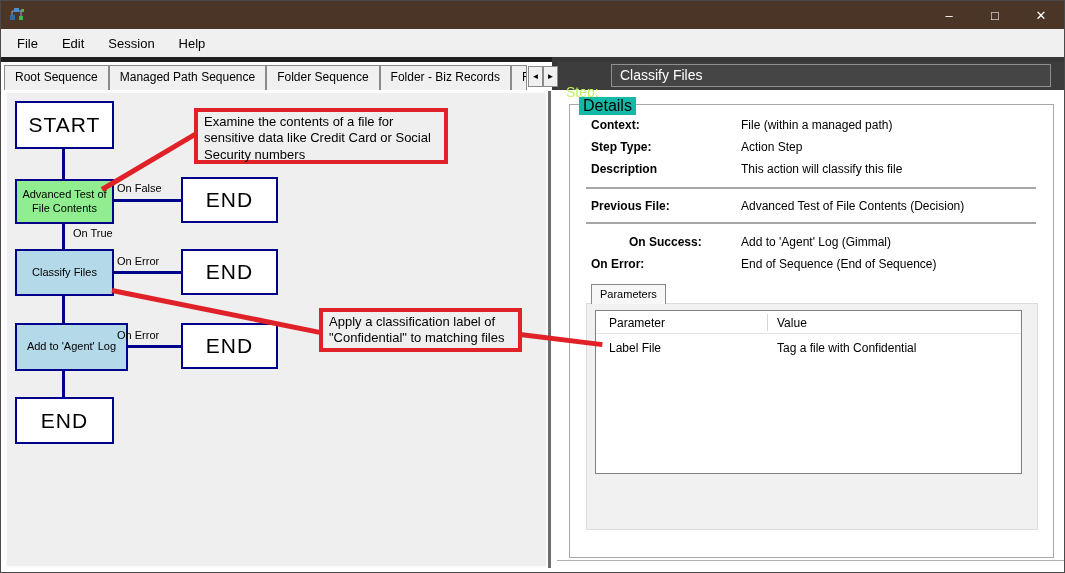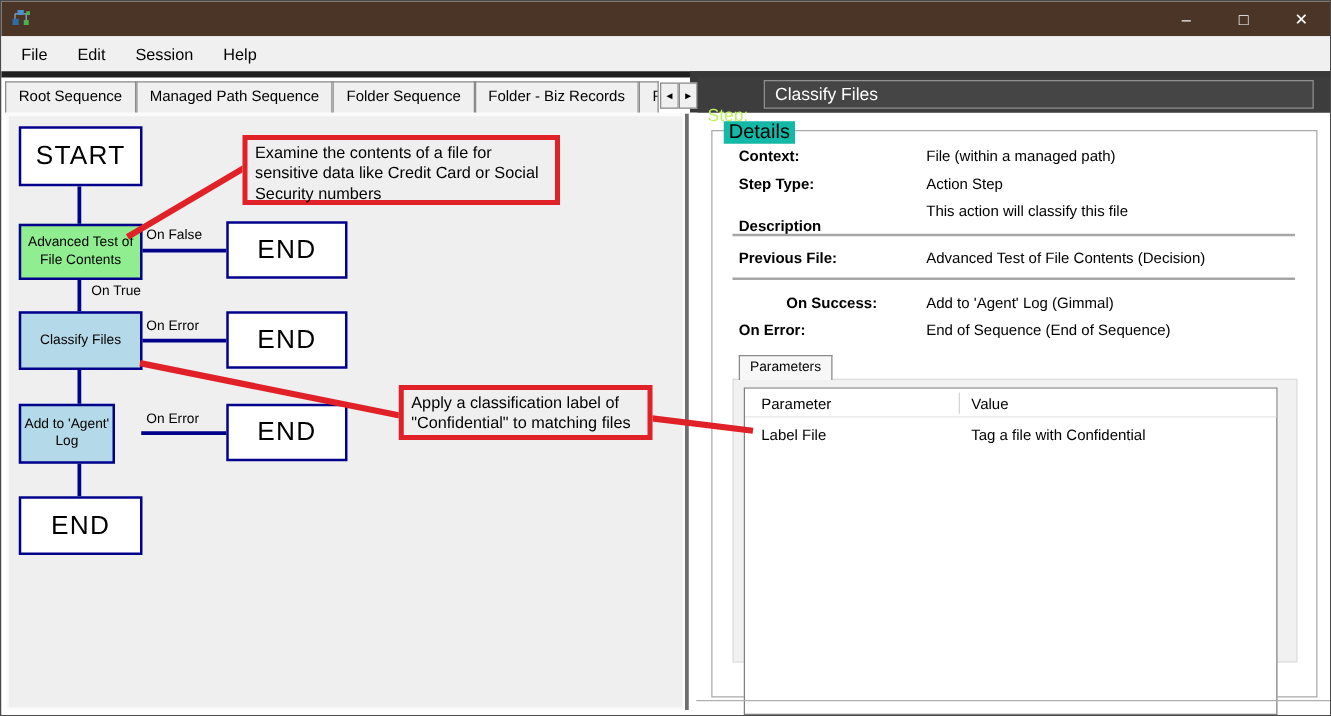--- a/index.html
+++ b/index.html
@@ -69,21 +69,21 @@
 
   .drow-label{ position:absolute; left:590px; font-size:12px; font-weight:bold; color:#000; }
   .drow-value{ position:absolute; left:740px; font-size:12px; color:#000; }
   .dsep{ position:absolute; left:585px; width:450px; height:2px; background:#a6a6a6; }
 
   .paramtab{ position:absolute; left:590px; top:283px; height:20px; background:#f7f7f7;
              border:1px solid #8a8a8a; border-bottom:none; font-size:11px;
              padding:3px 8px 0 8px; z-index:2; color:#000; }
   .paramtabpage{ position:absolute; left:585px; top:302px; width:452px; height:227px;
                  background:#f1f1f1; border:1px solid #dcdcdc; }
-  .paramgrid{ position:absolute; left:594px; top:309px; width:427px; height:262px;
+  .paramgrid{ position:absolute; left:594px; top:309px; width:427px; height:164px;
               background:#ffffff; border:1px solid #7f7f7f; }
   .gridheader{ position:absolute; left:0; top:0; width:100%; height:23px; background:#ffffff;
                border-bottom:1px solid #e5e5e5; }
   .gridheader .h1{ position:absolute; left:13px; top:5px; font-size:12px; color:#000; }
   .gridheader .h2{ position:absolute; left:181px; top:5px; font-size:12px; color:#000; }
   .coldivider{ position:absolute; left:171px; top:3px; width:1px; height:17px; background:#d5d5d5; }
   .gridrow .c1{ position:absolute; left:13px; top:30px; font-size:12px; color:#000; }
   .gridrow .c2{ position:absolute; left:181px; top:30px; font-size:12px; color:#000; }
 
   .bottomline{ position:absolute; left:556px; top:559px; right:0; height:1px; background:#b0b0b0; }
@@ -141,21 +141,21 @@
   <div class="conn" style="left:61px; top:368px; width:3px; height:30px;"></div>
   <div class="conn" style="left:112px; top:198px; width:69px; height:3px;"></div>
   <div class="conn" style="left:112px; top:270px; width:69px; height:3px;"></div>
   <div class="conn" style="left:112px; top:344px; width:69px; height:3px;"></div>
 
   <div class="node big" style="left:14px; top:100px; width:99px; height:48px;">START</div>
   <div class="node small green" style="left:14px; top:178px; width:99px; height:45px;">Advanced Test of File Contents</div>
   <div class="node big" style="left:180px; top:176px; width:97px; height:46px;">END</div>
   <div class="node small blue" style="left:14px; top:248px; width:99px; height:47px;">Classify Files</div>
   <div class="node big" style="left:180px; top:248px; width:97px; height:46px;">END</div>
-  <div class="node small blue" style="left:14px; top:322px; width:77px; height:48px;">Add to 'Agent' Log</div>
+  <div class="node small blue" style="left:14px; top:322px; width:113px; height:48px;">Add to 'Agent' Log</div>
   <div class="node big" style="left:180px; top:322px; width:97px; height:46px;">END</div>
   <div class="node big" style="left:14px; top:396px; width:99px; height:47px;">END</div>
 
   <span class="edgelabel" style="left:116px; top:181px;">On False</span>
   <span class="edgelabel" style="left:72px; top:226px;">On True</span>
   <span class="edgelabel" style="left:116px; top:254px;">On Error</span>
   <span class="edgelabel" style="left:116px; top:328px;">On Error</span>
 
   <div class="redline" style="left:101px; top:186px; width:114px; transform:rotate(-30.6deg);"></div>
   <div class="redline" style="left:111px; top:287px; width:213px; transform:rotate(11.4deg);"></div>
@@ -169,21 +169,21 @@
     <span class="steptitlebox">Classify Files</span>
   </div>
 
   <div class="groupbox"></div>
   <span class="grouplegend">Details</span>
 
   <span class="drow-label" style="top:117px;">Context:</span>
   <span class="drow-value" style="top:117px;">File (within a managed path)</span>
   <span class="drow-label" style="top:139px;">Step Type:</span>
   <span class="drow-value" style="top:139px;">Action Step</span>
-  <span class="drow-label" style="top:161px;margin-top:12px;">Description</span>
+  <span class="drow-label" style="top:161px;">Description</span>
   <span class="drow-value" style="top:161px;">This action will classify this file</span>
 
   <div class="dsep" style="top:186px;"></div>
 
   <span class="drow-label" style="top:198px;">Previous File:</span>
   <span class="drow-value" style="top:198px;">Advanced Test of File Contents (Decision)</span>
 
   <div class="dsep" style="top:221px;"></div>
 
   <span class="drow-label" style="top:234px;margin-left:38px;">On Success:</span>

